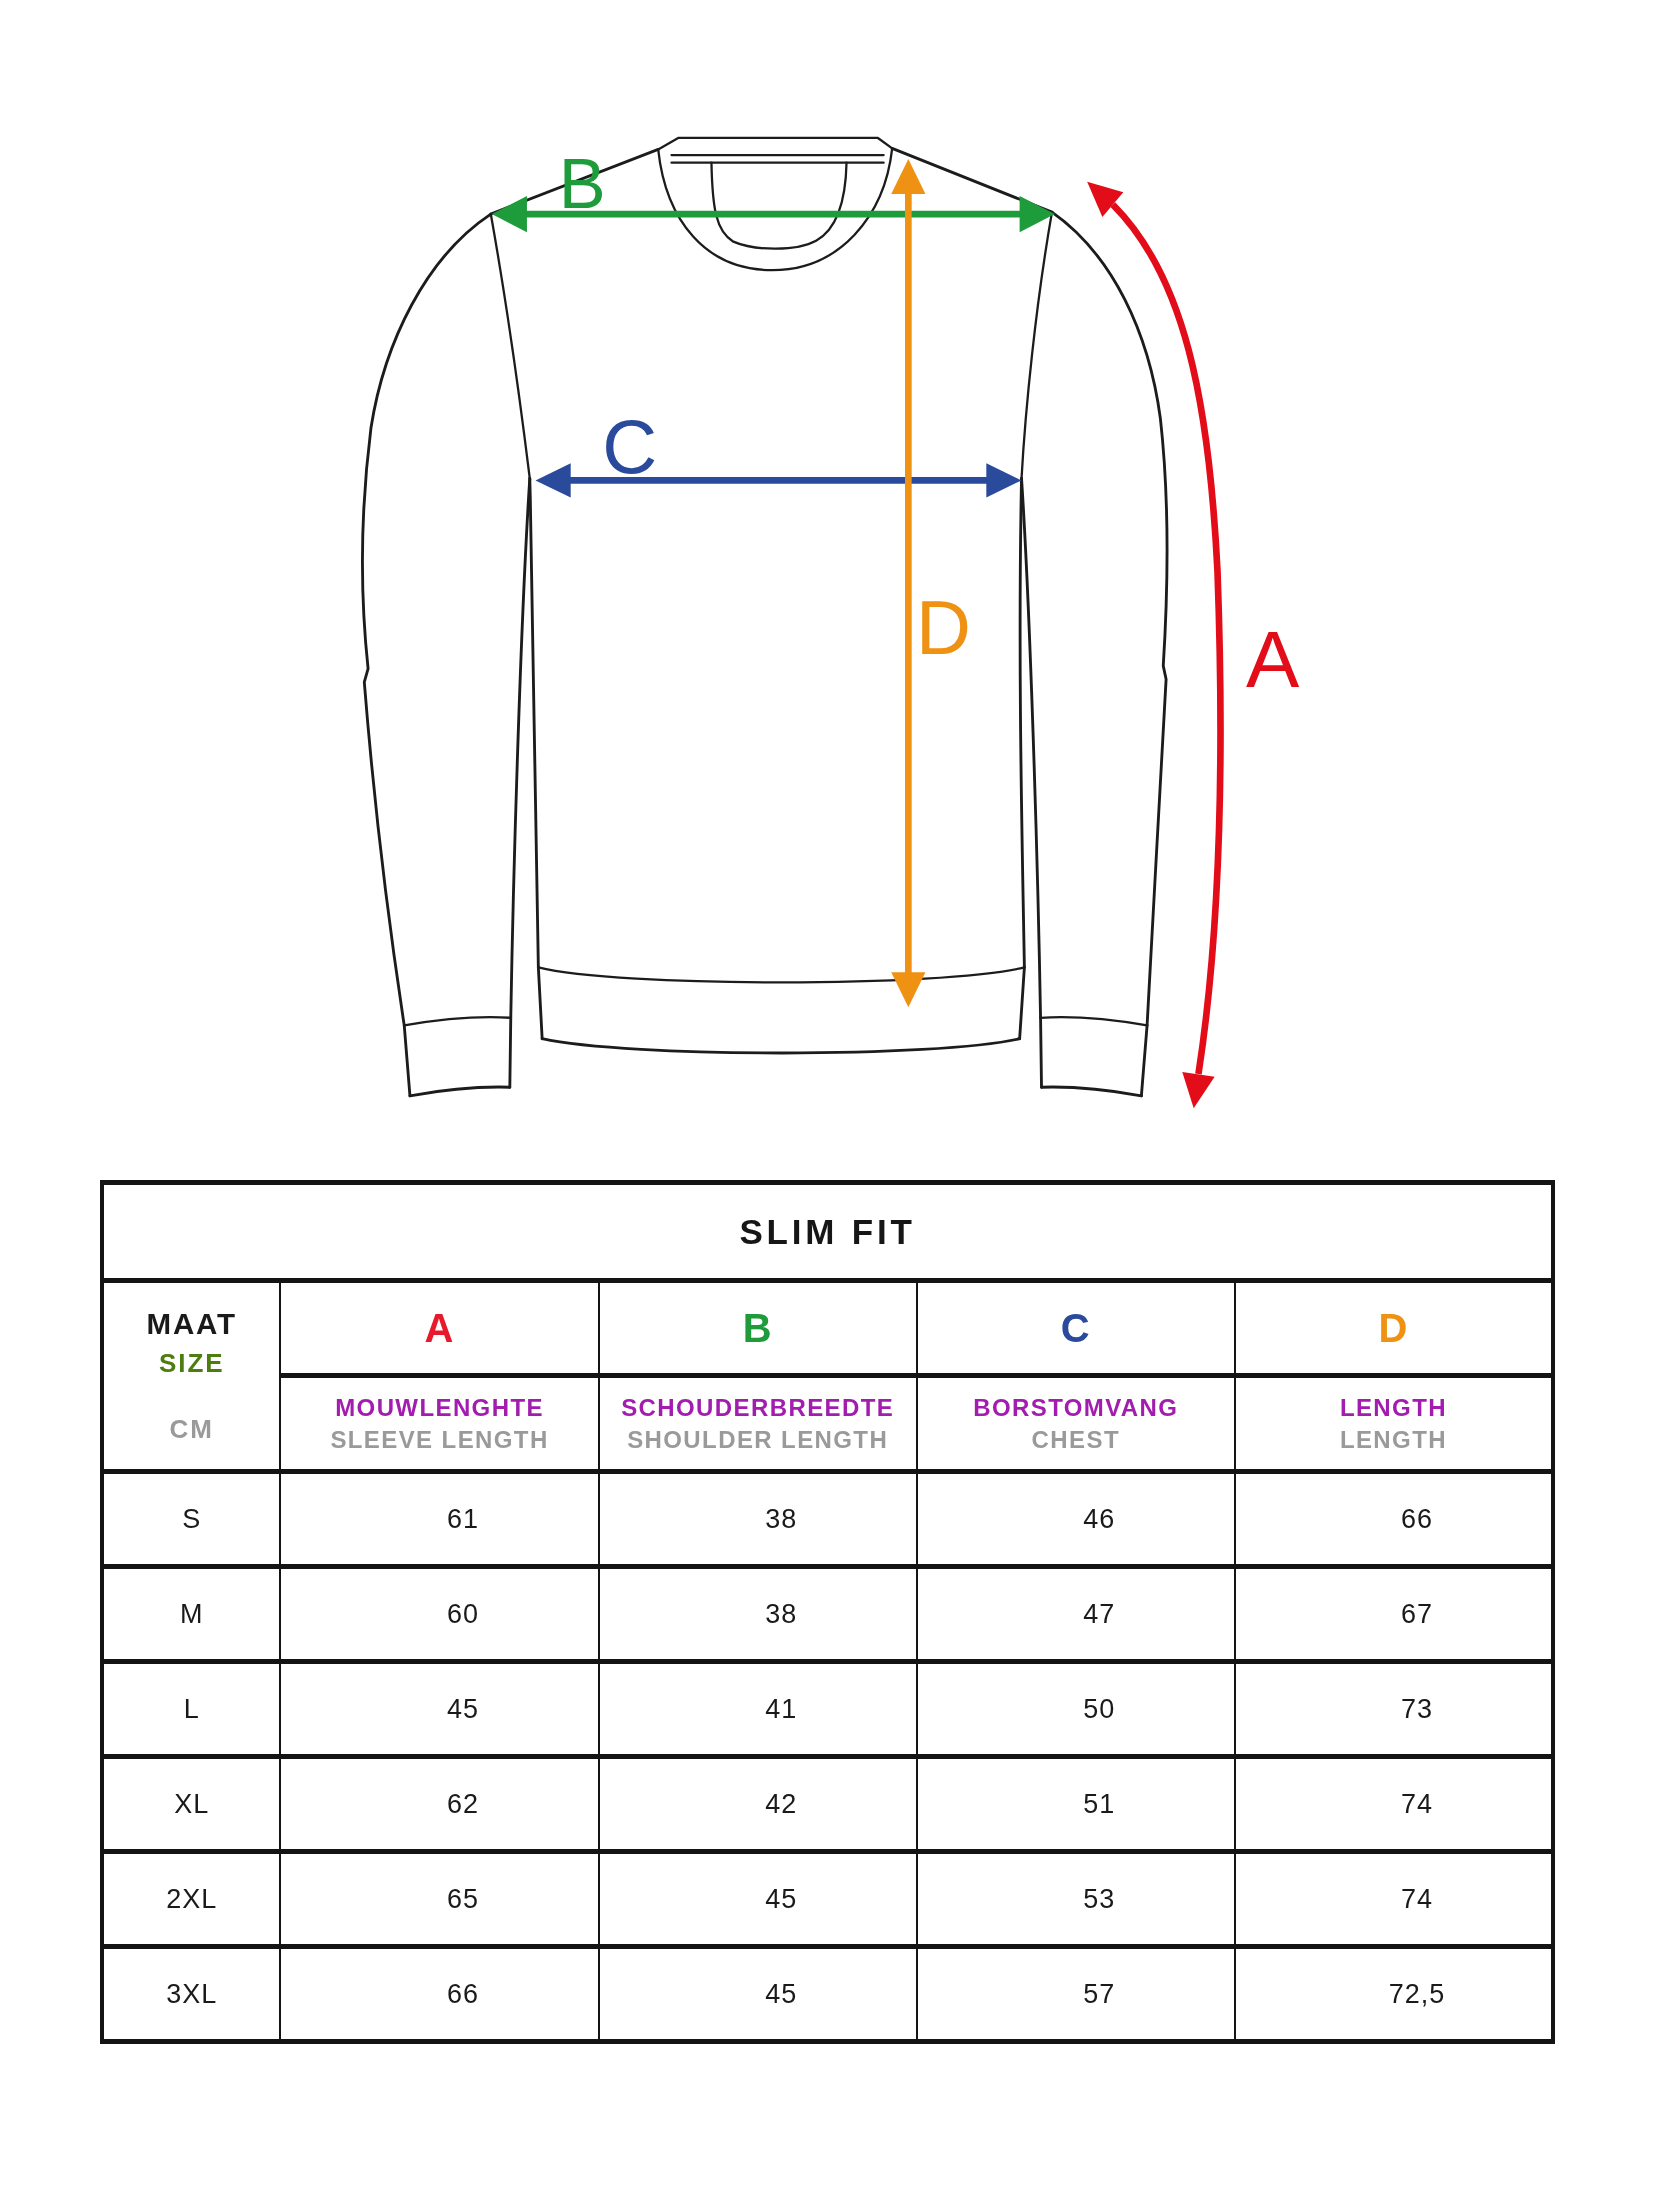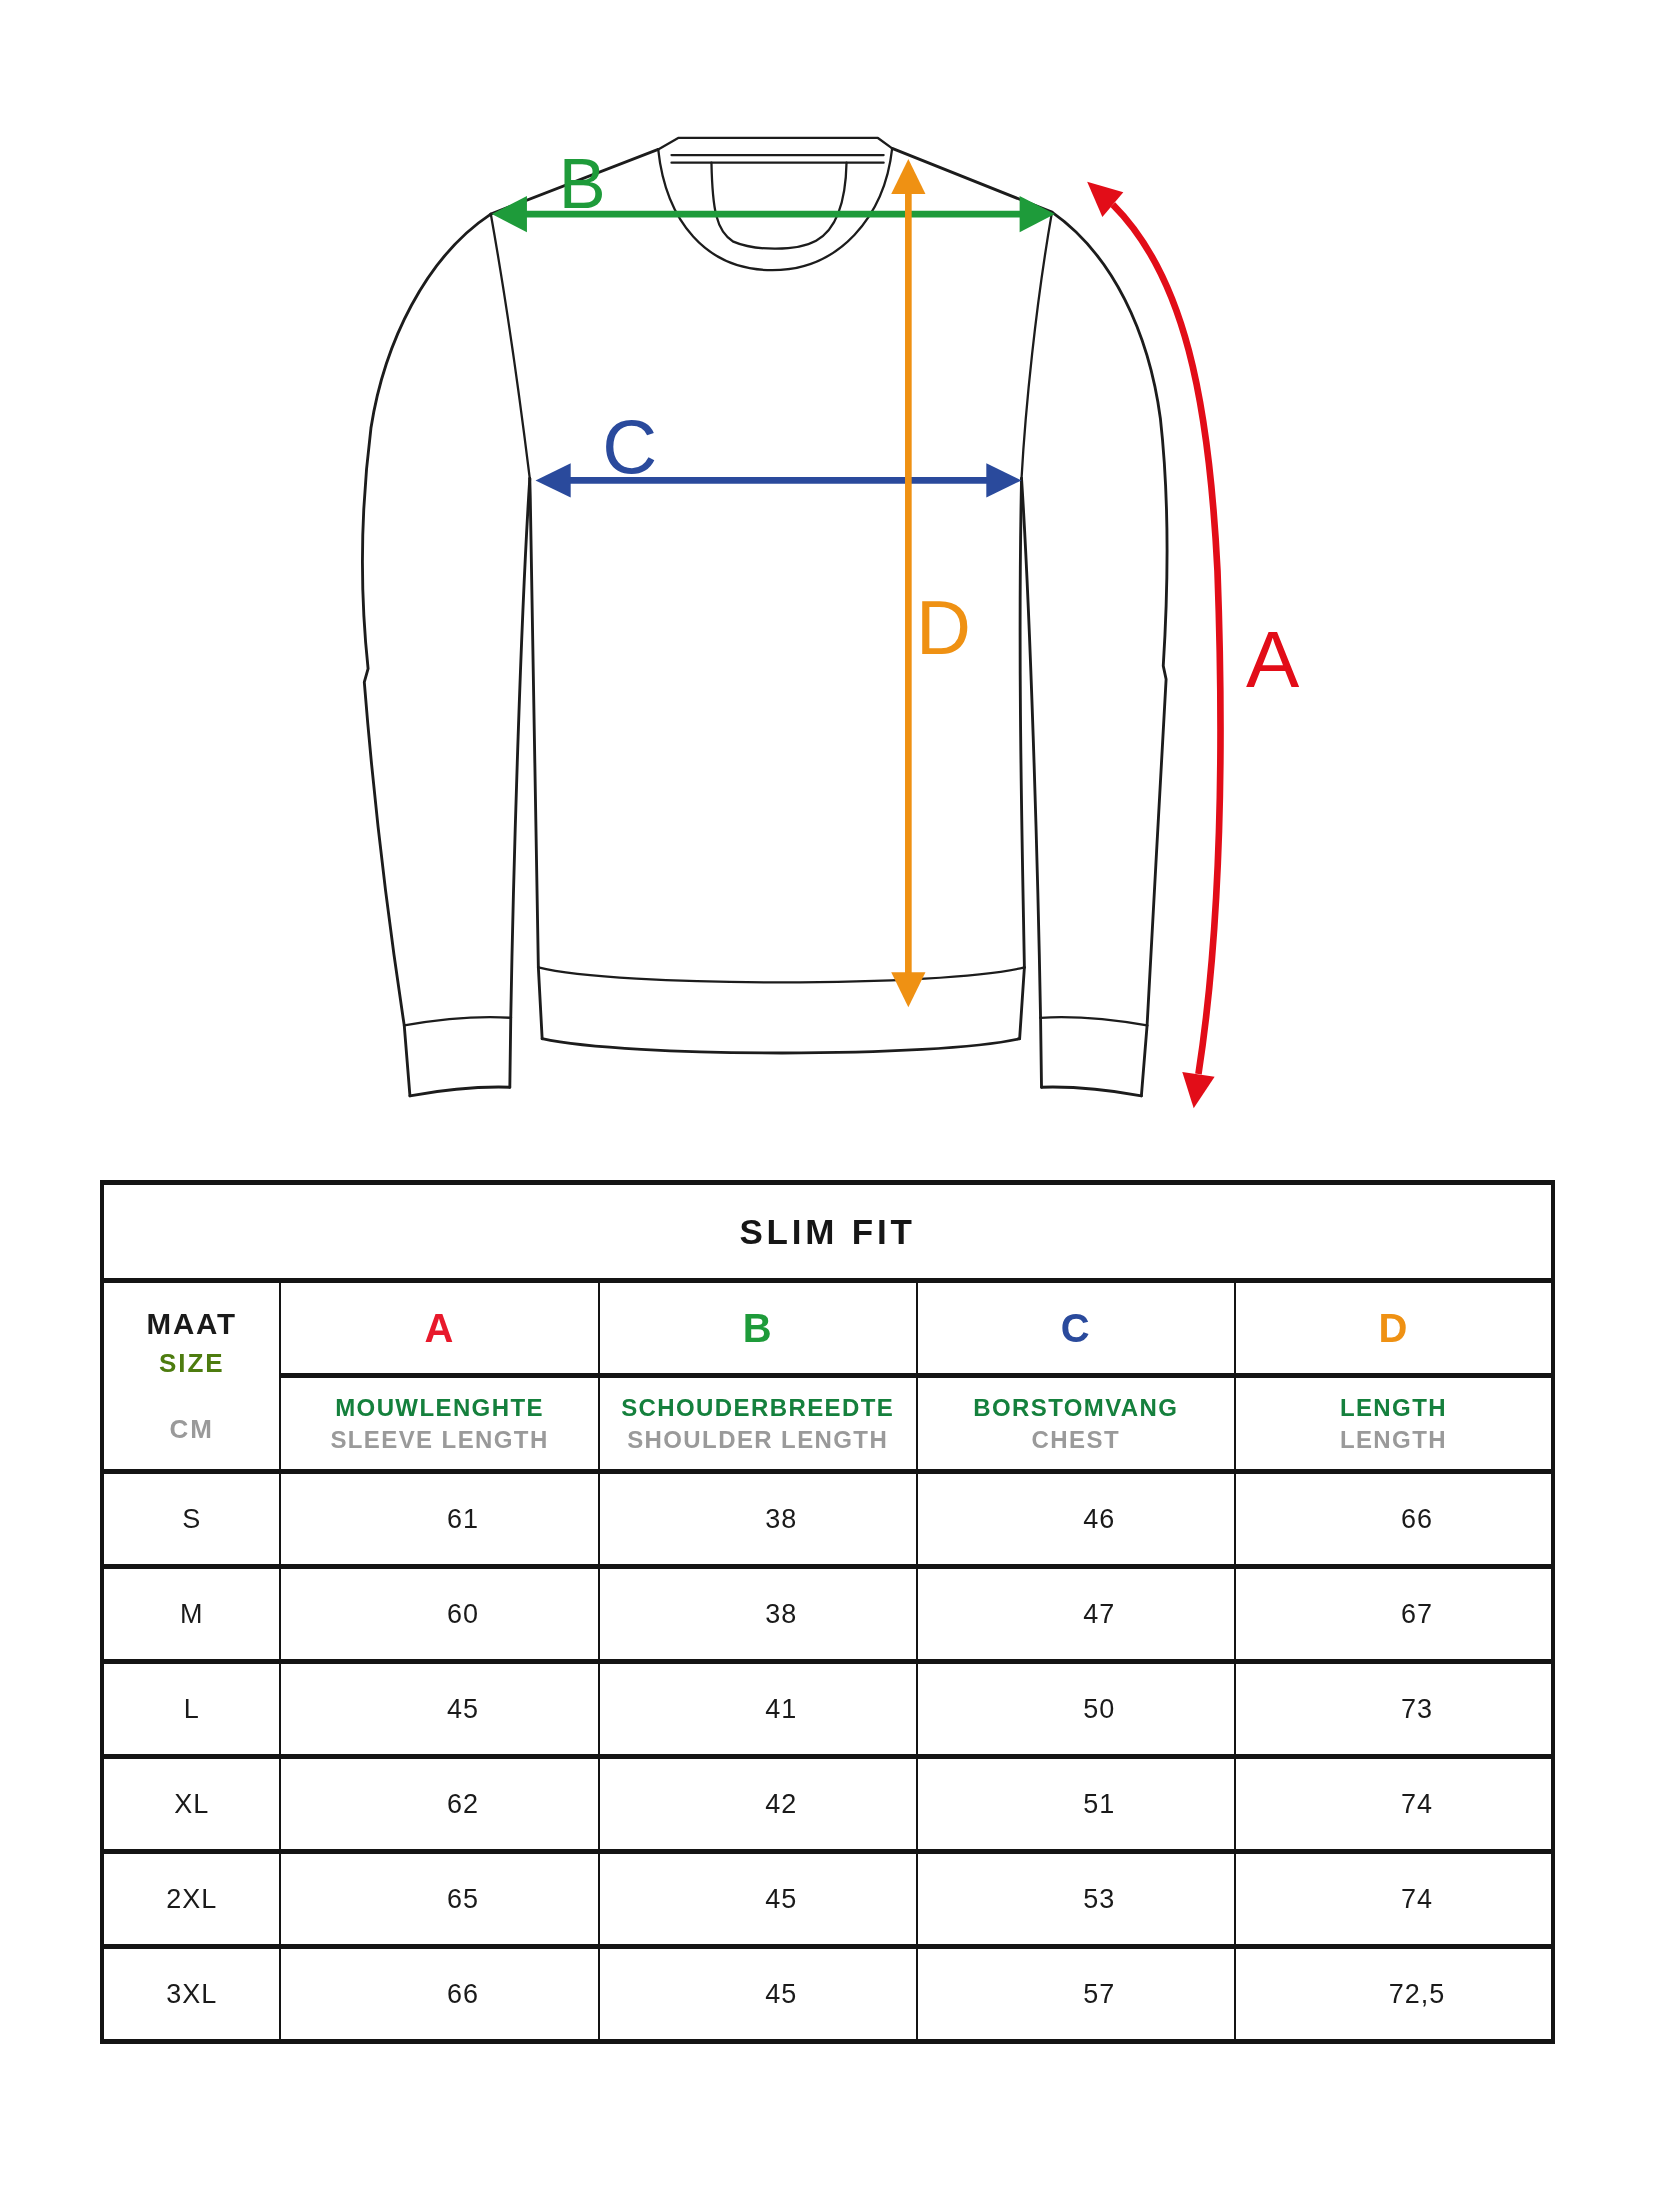--- a/index.html
+++ b/index.html
@@ -20,21 +20,21 @@
   .letter{font-size:40px;font-weight:bold;letter-spacing:1px;}
   .c-a{color:#e8192b;}
   .c-b{color:#1e9b3a;}
   .c-c{color:#2a4a9c;}
   .c-d{color:#ef9113;}
   td.size-head-cell{vertical-align:middle;}
   .size-head{display:flex;flex-direction:column;align-items:center;justify-content:center;gap:7px;}
   .maat{font-size:29.5px;font-weight:bold;letter-spacing:1.9px;color:#1a1a1a;}
   .size-sub{font-size:26px;font-weight:600;letter-spacing:1.9px;color:#4d7c0f;}
   .cm{font-size:26px;font-weight:600;letter-spacing:1.9px;color:#9a9a9a;margin-top:28.5px;}
-  .colname{font-size:24px;font-weight:bold;letter-spacing:1.4px;color:#15803d;line-height:1.3;}
+  .colname{font-size:24px;font-weight:bold;letter-spacing:1.4px;color:#a21caf;line-height:1.3;}
   .colsub{font-size:24px;font-weight:600;letter-spacing:1.4px;color:#9a9a9a;line-height:1.3;}
   .sizecell{font-size:27px;font-weight:500;letter-spacing:1px;}
   .valcell{font-size:27px;font-weight:500;letter-spacing:1px;padding-left:48px;}
 </style>
 </head>
 <body>
 
 <svg class="diagram" viewBox="0 0 1740 1190">
 
   <g>

